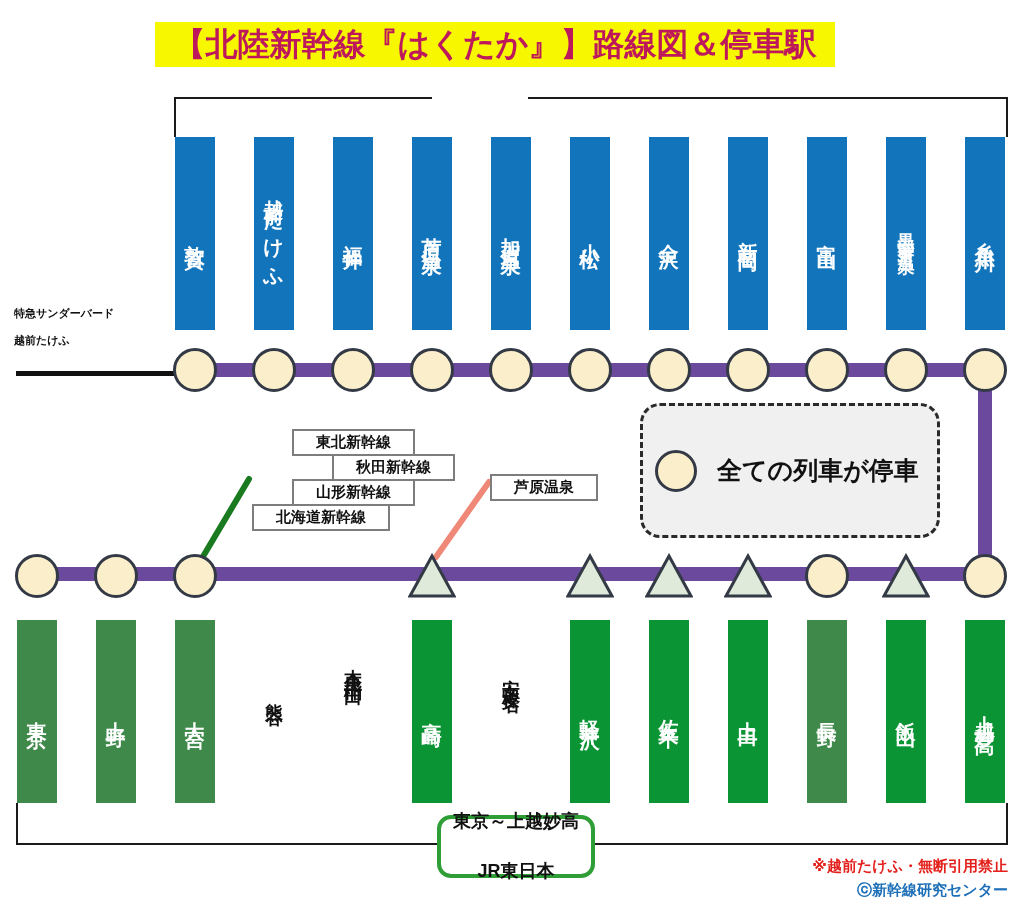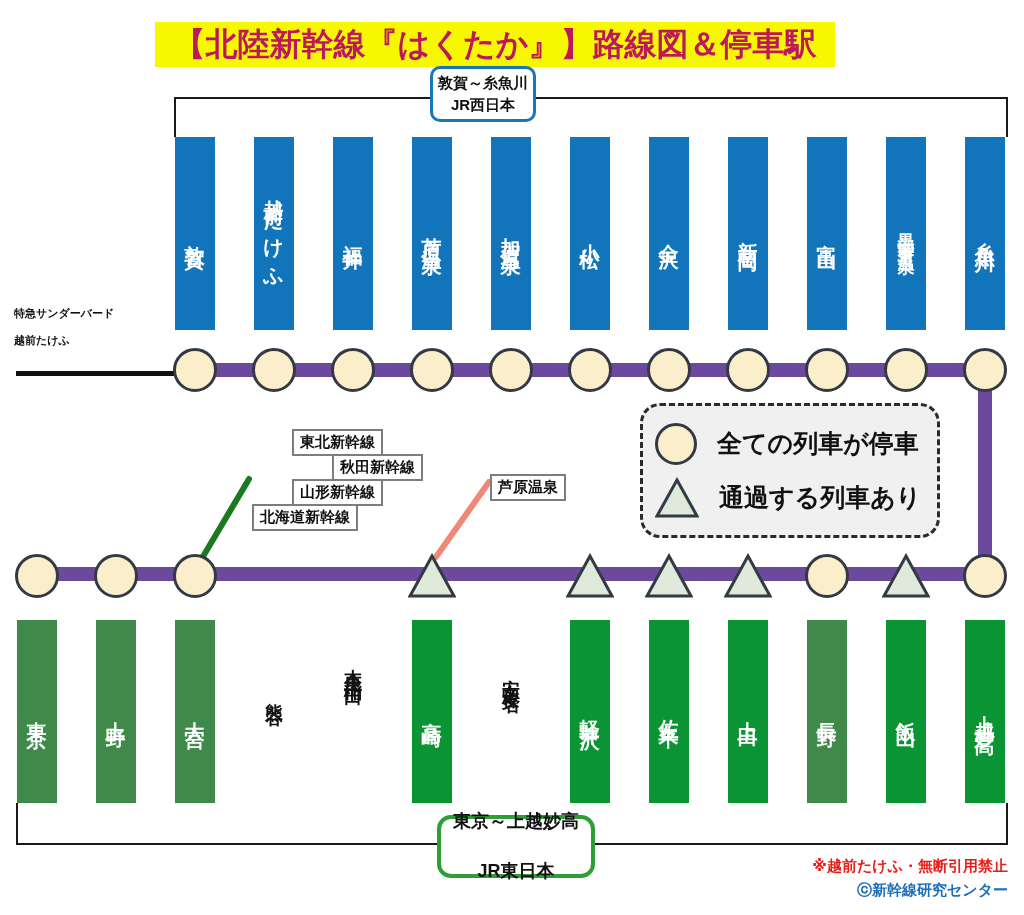--- a/index.html
+++ b/index.html
@@ -44,21 +44,21 @@
   #branches{position:absolute;left:0;top:0;z-index:3;pointer-events:none;}
   
   .marker{position:absolute;z-index:4;}
   .stop-circle{
     width:44px;height:44px;box-sizing:border-box;border-radius:50%;
     background:var(--circle_fill);border:3px solid var(--marker_border);
   }
   
   .branch-box{
     position:absolute;background:#fff;border:2px solid #7d7d7d;color:#111;
-    font-size:15px;font-weight:bold;padding:2px 6px;white-space:nowrap;z-index:5;
+    font-size:15px;font-weight:bold;padding:2px 22px;white-space:nowrap;z-index:5;
   }
   
   .express{position:absolute;left:14px;color:#111;font-size:11px;font-weight:bold;white-space:nowrap;z-index:1;}
   
   .legend{
     position:absolute;left:640px;top:403px;width:300px;height:135px;box-sizing:border-box;
     background:#f0f0f0;border:3px dashed #2a2a2a;border-radius:20px;z-index:6;
     display:flex;flex-direction:column;justify-content:center;gap:12px;padding:8px 12px;
   }
   .legend-row{display:flex;align-items:center;gap:20px;}
@@ -76,24 +76,20 @@
 
 <div id="canvas">
 
   <div class="title-bar">【北陸新幹線『はくたか』】路線図＆停車駅</div>
 
   <div class="hline" style="left:174px;top:97px;width:258px;"></div>
   <div class="hline" style="left:528px;top:97px;width:480px;"></div>
   <div class="vline" style="left:174px;top:97px;height:40px;"></div>
   <div class="vline" style="left:1006px;top:97px;height:40px;"></div>
 
-  <div class="op-box west">
-    <span>敦賀～糸魚川</span>
-    <span>JR西日本</span>
-  </div>
 
   <div class="express" style="top:306px;">特急サンダーバード</div>
   <div class="express" style="top:333px;">越前たけふ</div>
   <div class="feeder"></div>
 
   <div class="purple" style="left:195px;top:363px;width:790px;height:14px;"></div>
   <div class="purple" style="left:978px;top:370px;width:14px;height:206px;"></div>
   <div class="purple" style="left:37px;top:567px;width:948px;height:14px;"></div>
 
   <svg id="branches" width="1024" height="915">
@@ -104,26 +100,20 @@
   <div class="branch-box" style="left:292px;top:429px;">東北新幹線</div>
   <div class="branch-box" style="left:292px;top:454px;margin-left:40px;">秋田新幹線</div>
   <div class="branch-box" style="left:292px;top:479px;">山形新幹線</div>
   <div class="branch-box" style="left:252px;top:504px;">北海道新幹線</div>
   <div class="branch-box" style="left:490px;top:474px;">芦原温泉</div>
 
   <div class="legend">
     <div class="legend-row">
       <span class="legend-circle"></span>
       <span class="legend-label">全ての列車が停車</span>
-    </div>
-    <div class="legend-row">
-      <svg width="44" height="42">
-        <polygon id="legend-tri" points="22,3 42,39 2,39" stroke-width="3" fill="#dfeadb" stroke="#333a45"></polygon>
-      </svg>
-      <span class="legend-label">通過する列車あり</span>
     </div>
   </div>
 
   <div id="columns-layer">
       <div class="col west" style="left: 175px;">
         <span class="vtext">敦賀</span>
       </div>
       <div class="col west" style="left: 254px;">
         <span class="vtext">越前たけふ</span>
       </div>

